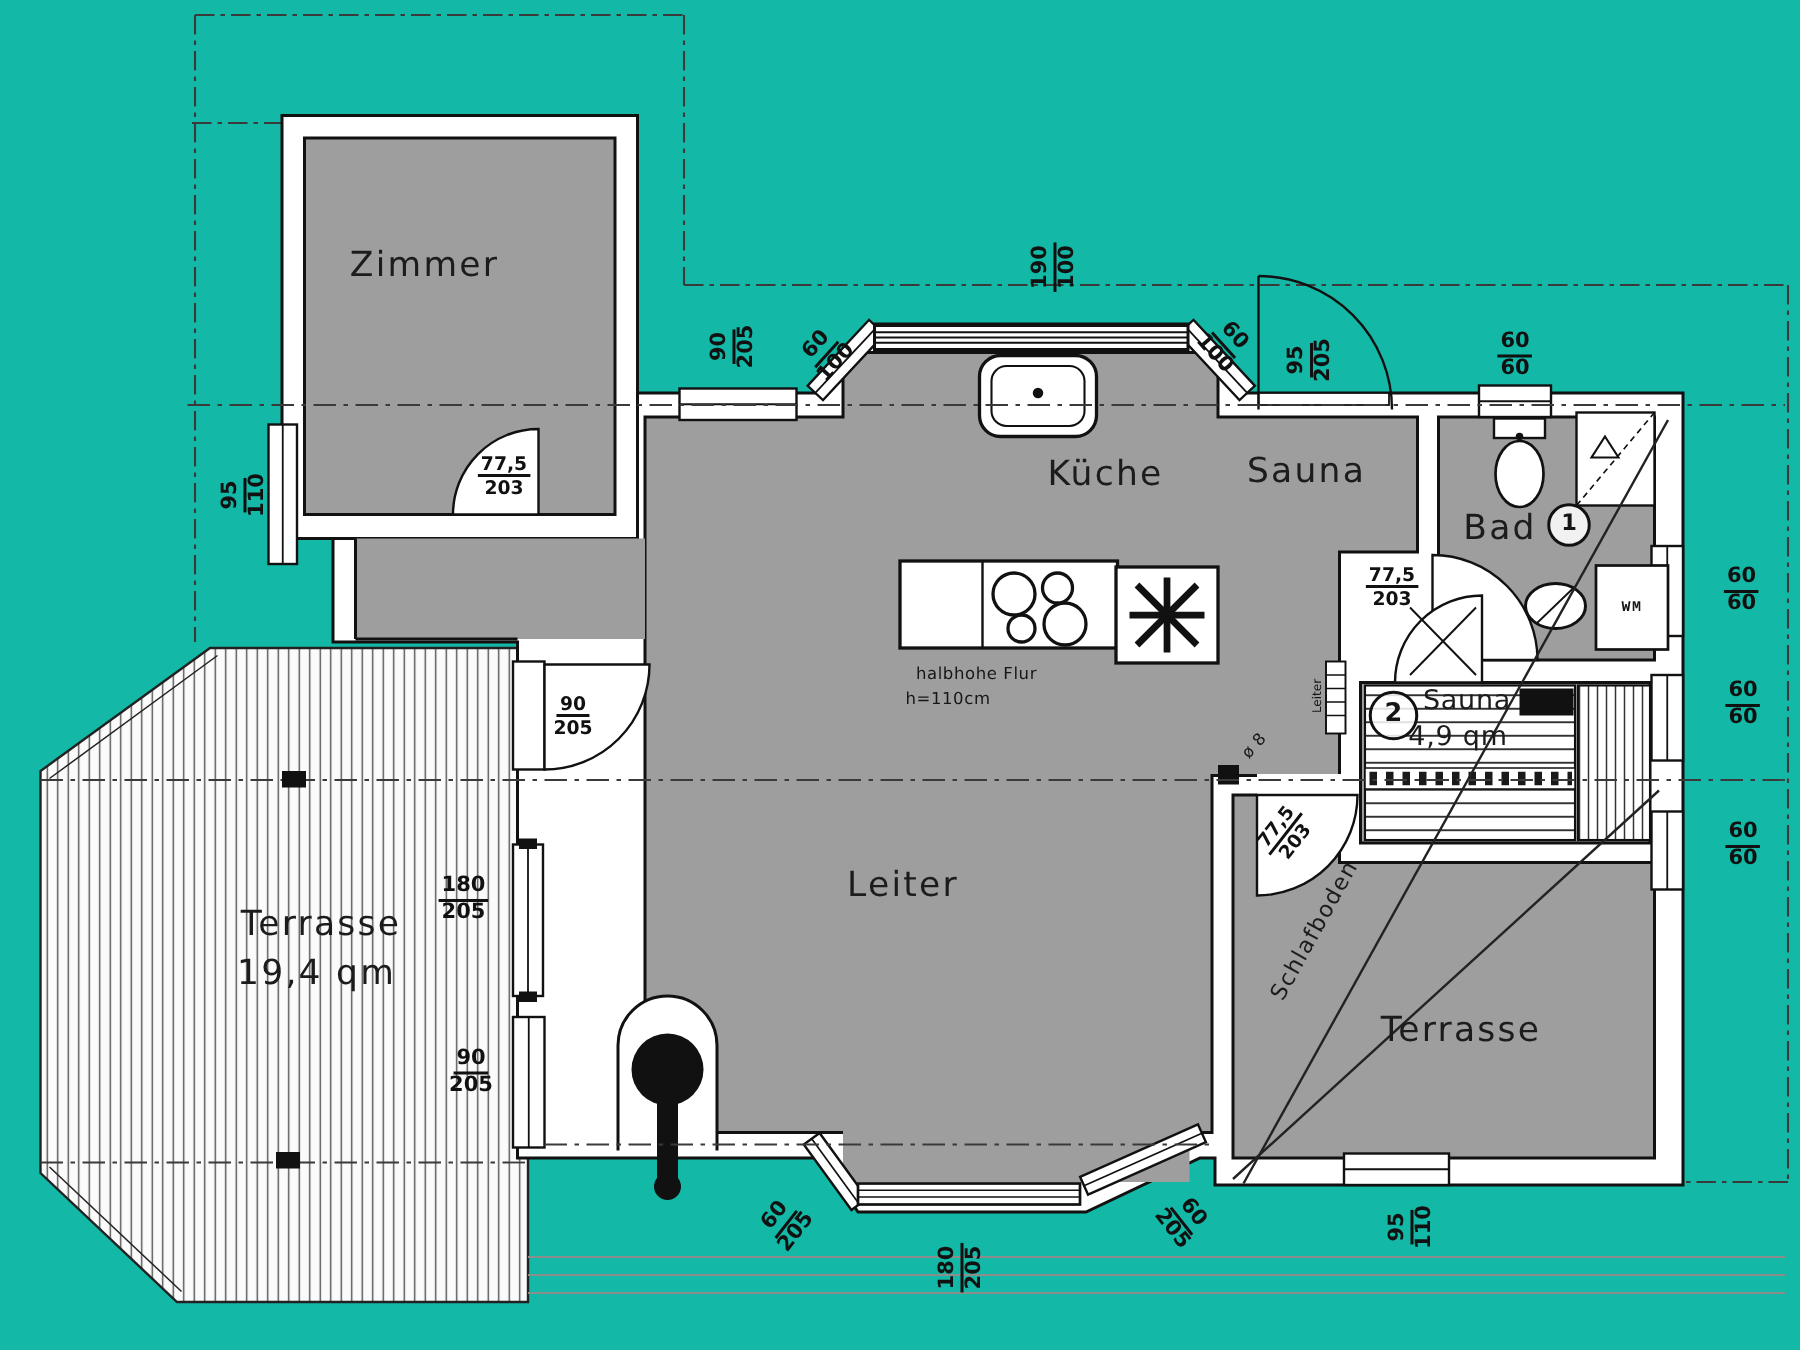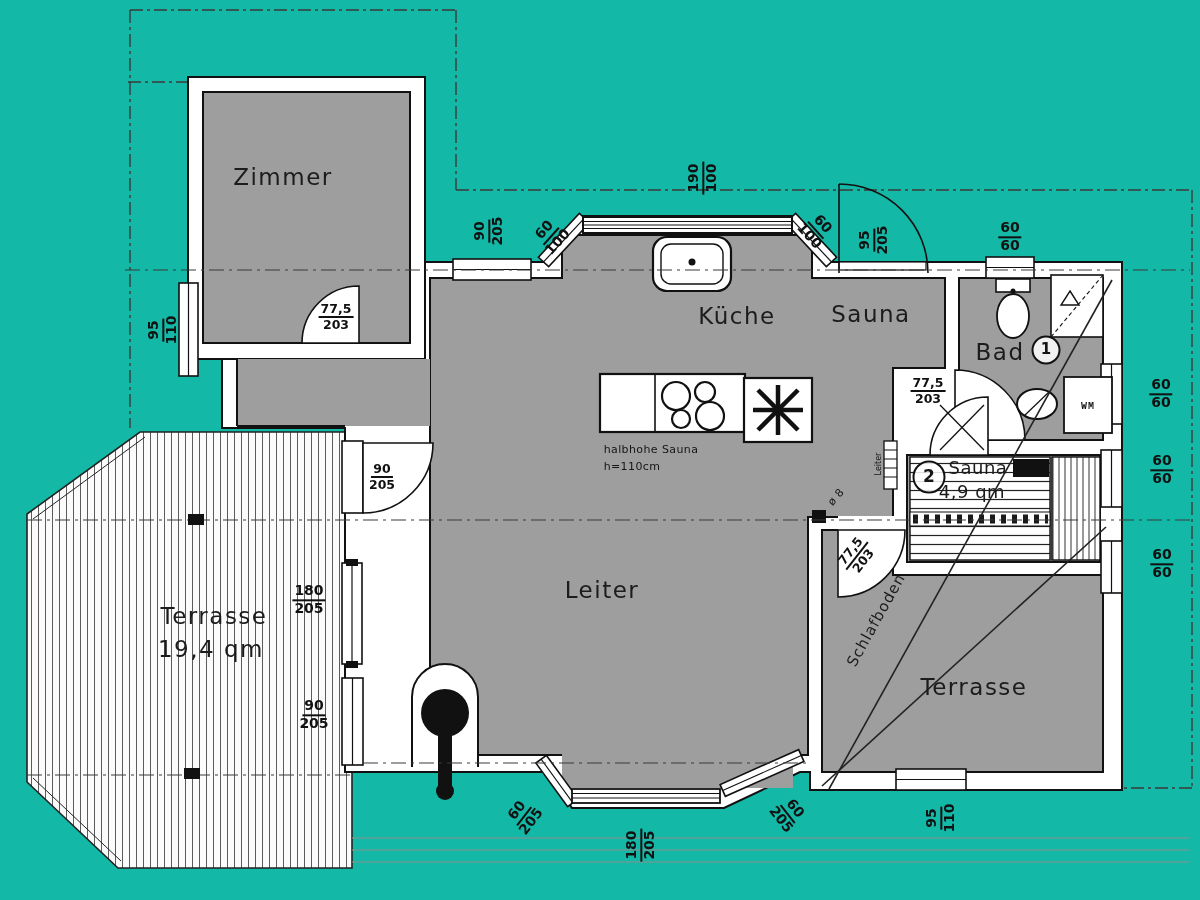--- a/index.html
+++ b/index.html
@@ -242,21 +242,21 @@
 <span class="room" style="left:737px;top:316px">Küche</span>
 <span class="room" style="left:871px;top:314px">Sauna</span>
 <span class="room" style="left:1000px;top:352px">Bad</span>
 <span class="room" style="left:602px;top:590px">Leiter</span>
 <span class="room" style="left:974px;top:687px">Terrasse</span>
 <span class="room" style="left:214px;top:616px">Terrasse</span>
 <span class="room" style="left:211px;top:649px">19,4 qm</span>
 <span class="room small" style="left:978px;top:467px">Sauna</span>
 <span class="room small" style="left:972px;top:491px">4,9 qm</span>
 
-<span class="note" style="left:651px;top:449px">halbhohe Sauna</span>
+<span class="note" style="left:651px;top:449px">halbhohe Flur</span>
 <span class="note" style="left:632px;top:466px">h=110cm</span>
 <span class="schlafboden" style="left:876px;top:620px">Schlafboden</span>
 <span class="note tiny rn90" style="left:878px;top:464px">Leiter</span>
 <span class="note rn48" style="left:836px;top:497px">ø 8</span>
 <span class="wm" style="left:1088px;top:406px">WM</span>
 <span class="circ" style="left:1046px;top:350px">1</span>
 <span class="circ big" style="left:929px;top:477px">2</span>
 
 <span class="dim rn90" style="left:703px;top:178px">
   <span class="num">190</span>

